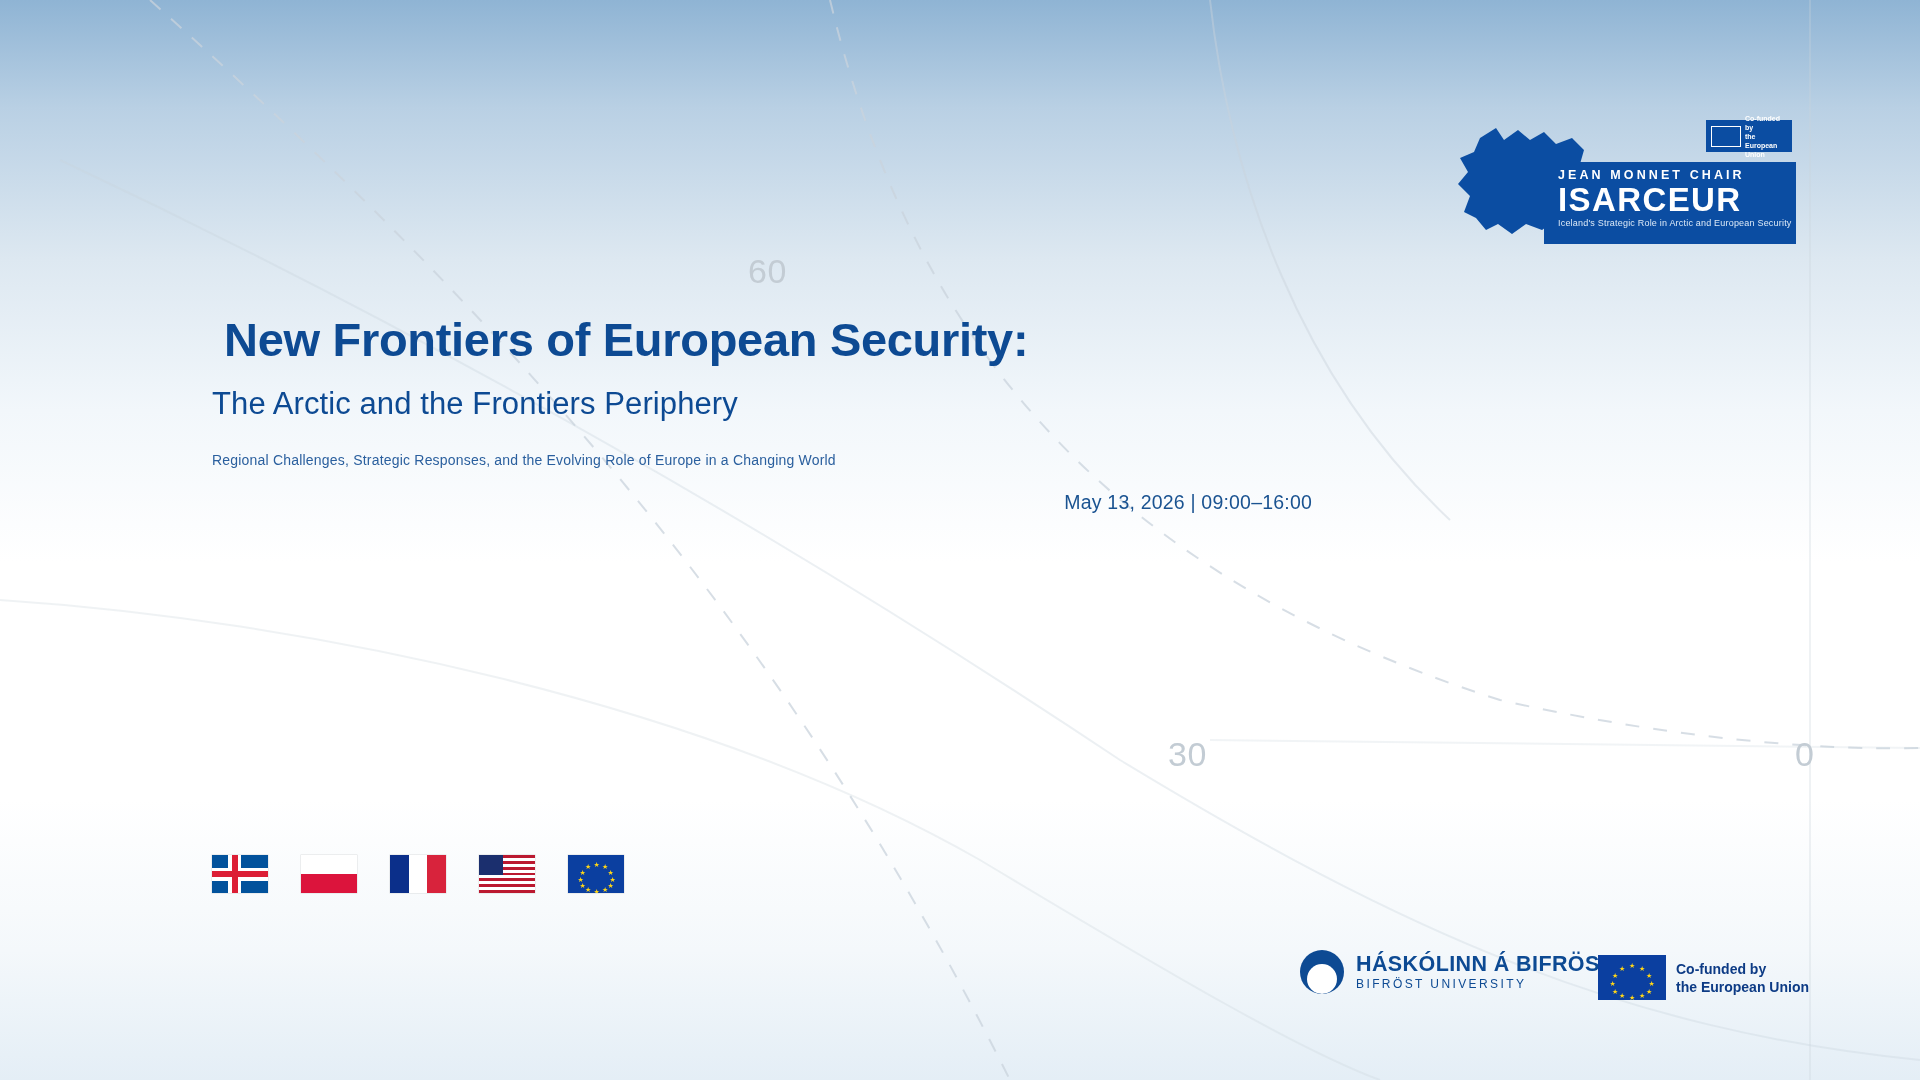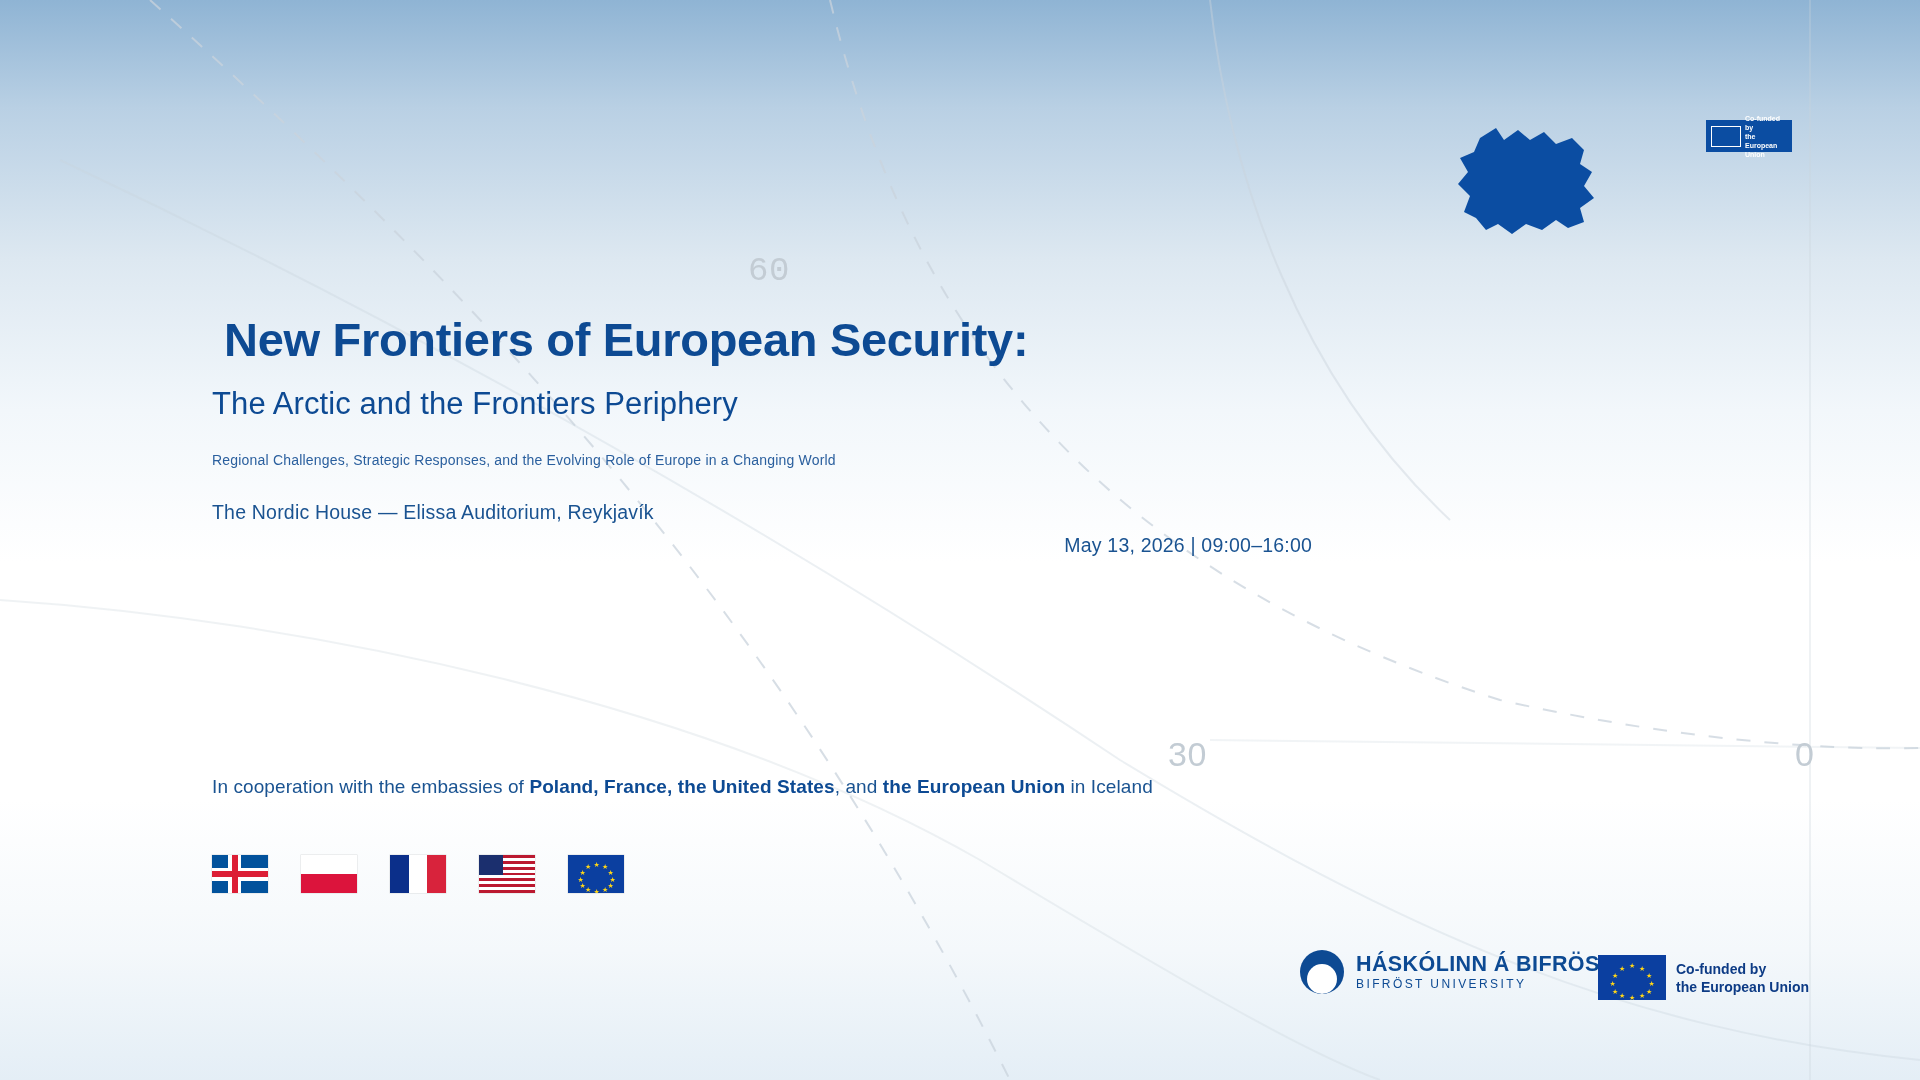--- a/index.html
+++ b/index.html
@@ -33,21 +33,21 @@
     pointer-events: none;
   }
 
   .grid-label {
     position: absolute;
     font-family: "Liberation Sans", sans-serif;
     font-size: 34px;
     color: #c3ccd4;
     letter-spacing: 0.5px;
   }
-  .lbl-60 { left: 748px; top: 252px; font-family: Liberation Mono, monospace; }
+  .lbl-60 { left: 748px; top: 252px; }
   .lbl-30 { left: 1168px; top: 735px; }
   .lbl-0  { left: 1795px; top: 735px; }
 
   
   .logo-isarceur {
     position: absolute;
     left: 1452px;
     top: 112px;
     width: 348px;
     height: 148px;
@@ -311,33 +311,34 @@
     <svg class="iceland-shape" viewBox="0 0 150 130">
       <path fill="#0b4da2" d="M28 18 L44 8 L52 20 L66 10 L78 20 L92 12 L104 24 L120 18 L132 30 L128 44 L140 52 L132 66 L142 78 L128 88 L132 102 L116 108 L104 100 L90 110 L74 104 L60 114 L46 104 L34 110 L24 98 L12 92 L18 76 L6 64 L16 52 L8 38 L22 32 Z"></path>
     </svg>
     <div class="logo-eu-mini">
       <div class="eu-stars-mini"></div>
       <div class="eu-text">
         <div>Co-funded by</div>
         <div>the European Union</div>
       </div>
     </div>
+    <div class="logo-box">
+      <div class="logo-kicker">JEAN MONNET CHAIR</div>
+      <div class="logo-main">ISARCEUR</div>
+      <div class="logo-sub">Iceland's Strategic Role in Arctic and European Security</div>
+    </div>
   </div>
 
   <div class="content">
     <h1 class="title">New Frontiers of European Security:</h1>
     <div class="subtitle">The Arctic and the Frontiers Periphery</div>
     <div class="desc">Regional Challenges, Strategic Responses, and the Evolving Role of Europe in a Changing World</div>
-    <div class="venue">The Nordic House — Elissa Auditorium, Reykjavík</div>
     <div class="datetime">May 13, 2026 | 09:00–16:00</div>
   </div>
 
-  <div class="coop">
-    <span>In cooperation with the embassies of </span><b>Poland, France, the United States</b><span>, and </span><b>the European Union</b><span> in Iceland</span>
-  </div>
 
   <div class="flags">
     <div class="flag fl-is">
       <div class="cross-w-v"></div>
         <div class="cross-w-h"></div>
       <div class="cross-r-v"></div>
         <div class="cross-r-h"></div>
     </div>
     <div class="flag fl-pl">
       <div class="bot"></div>

